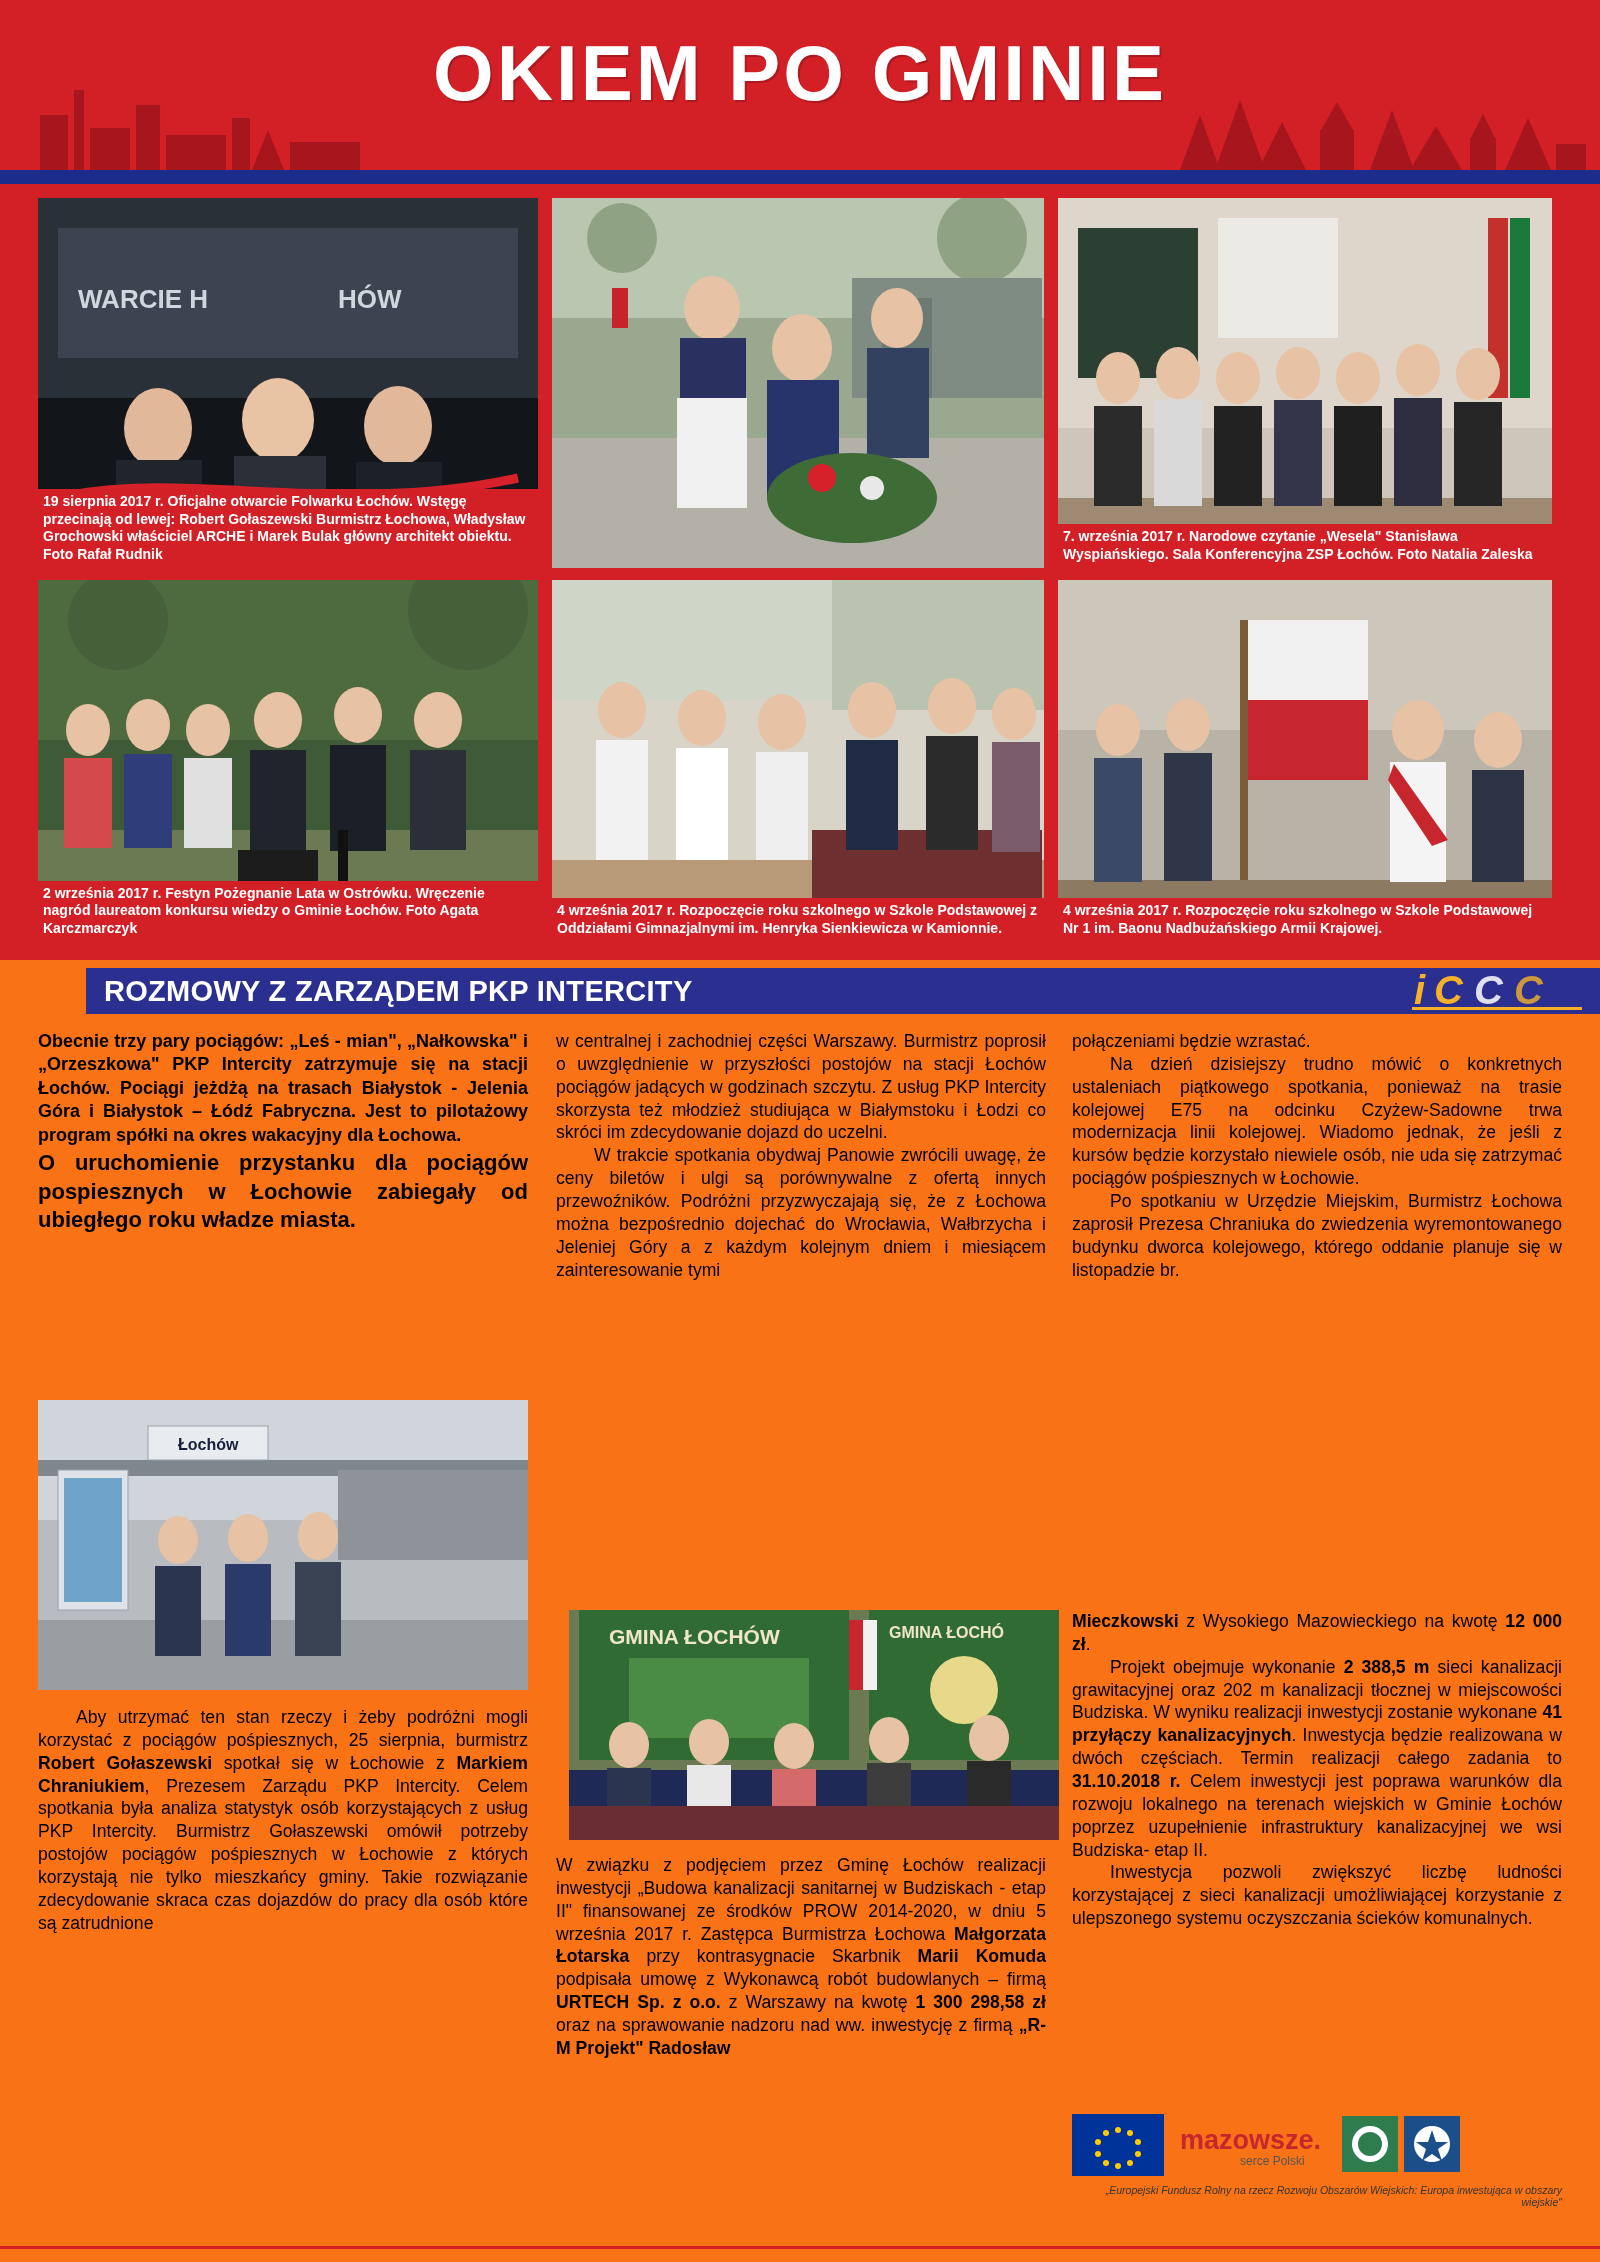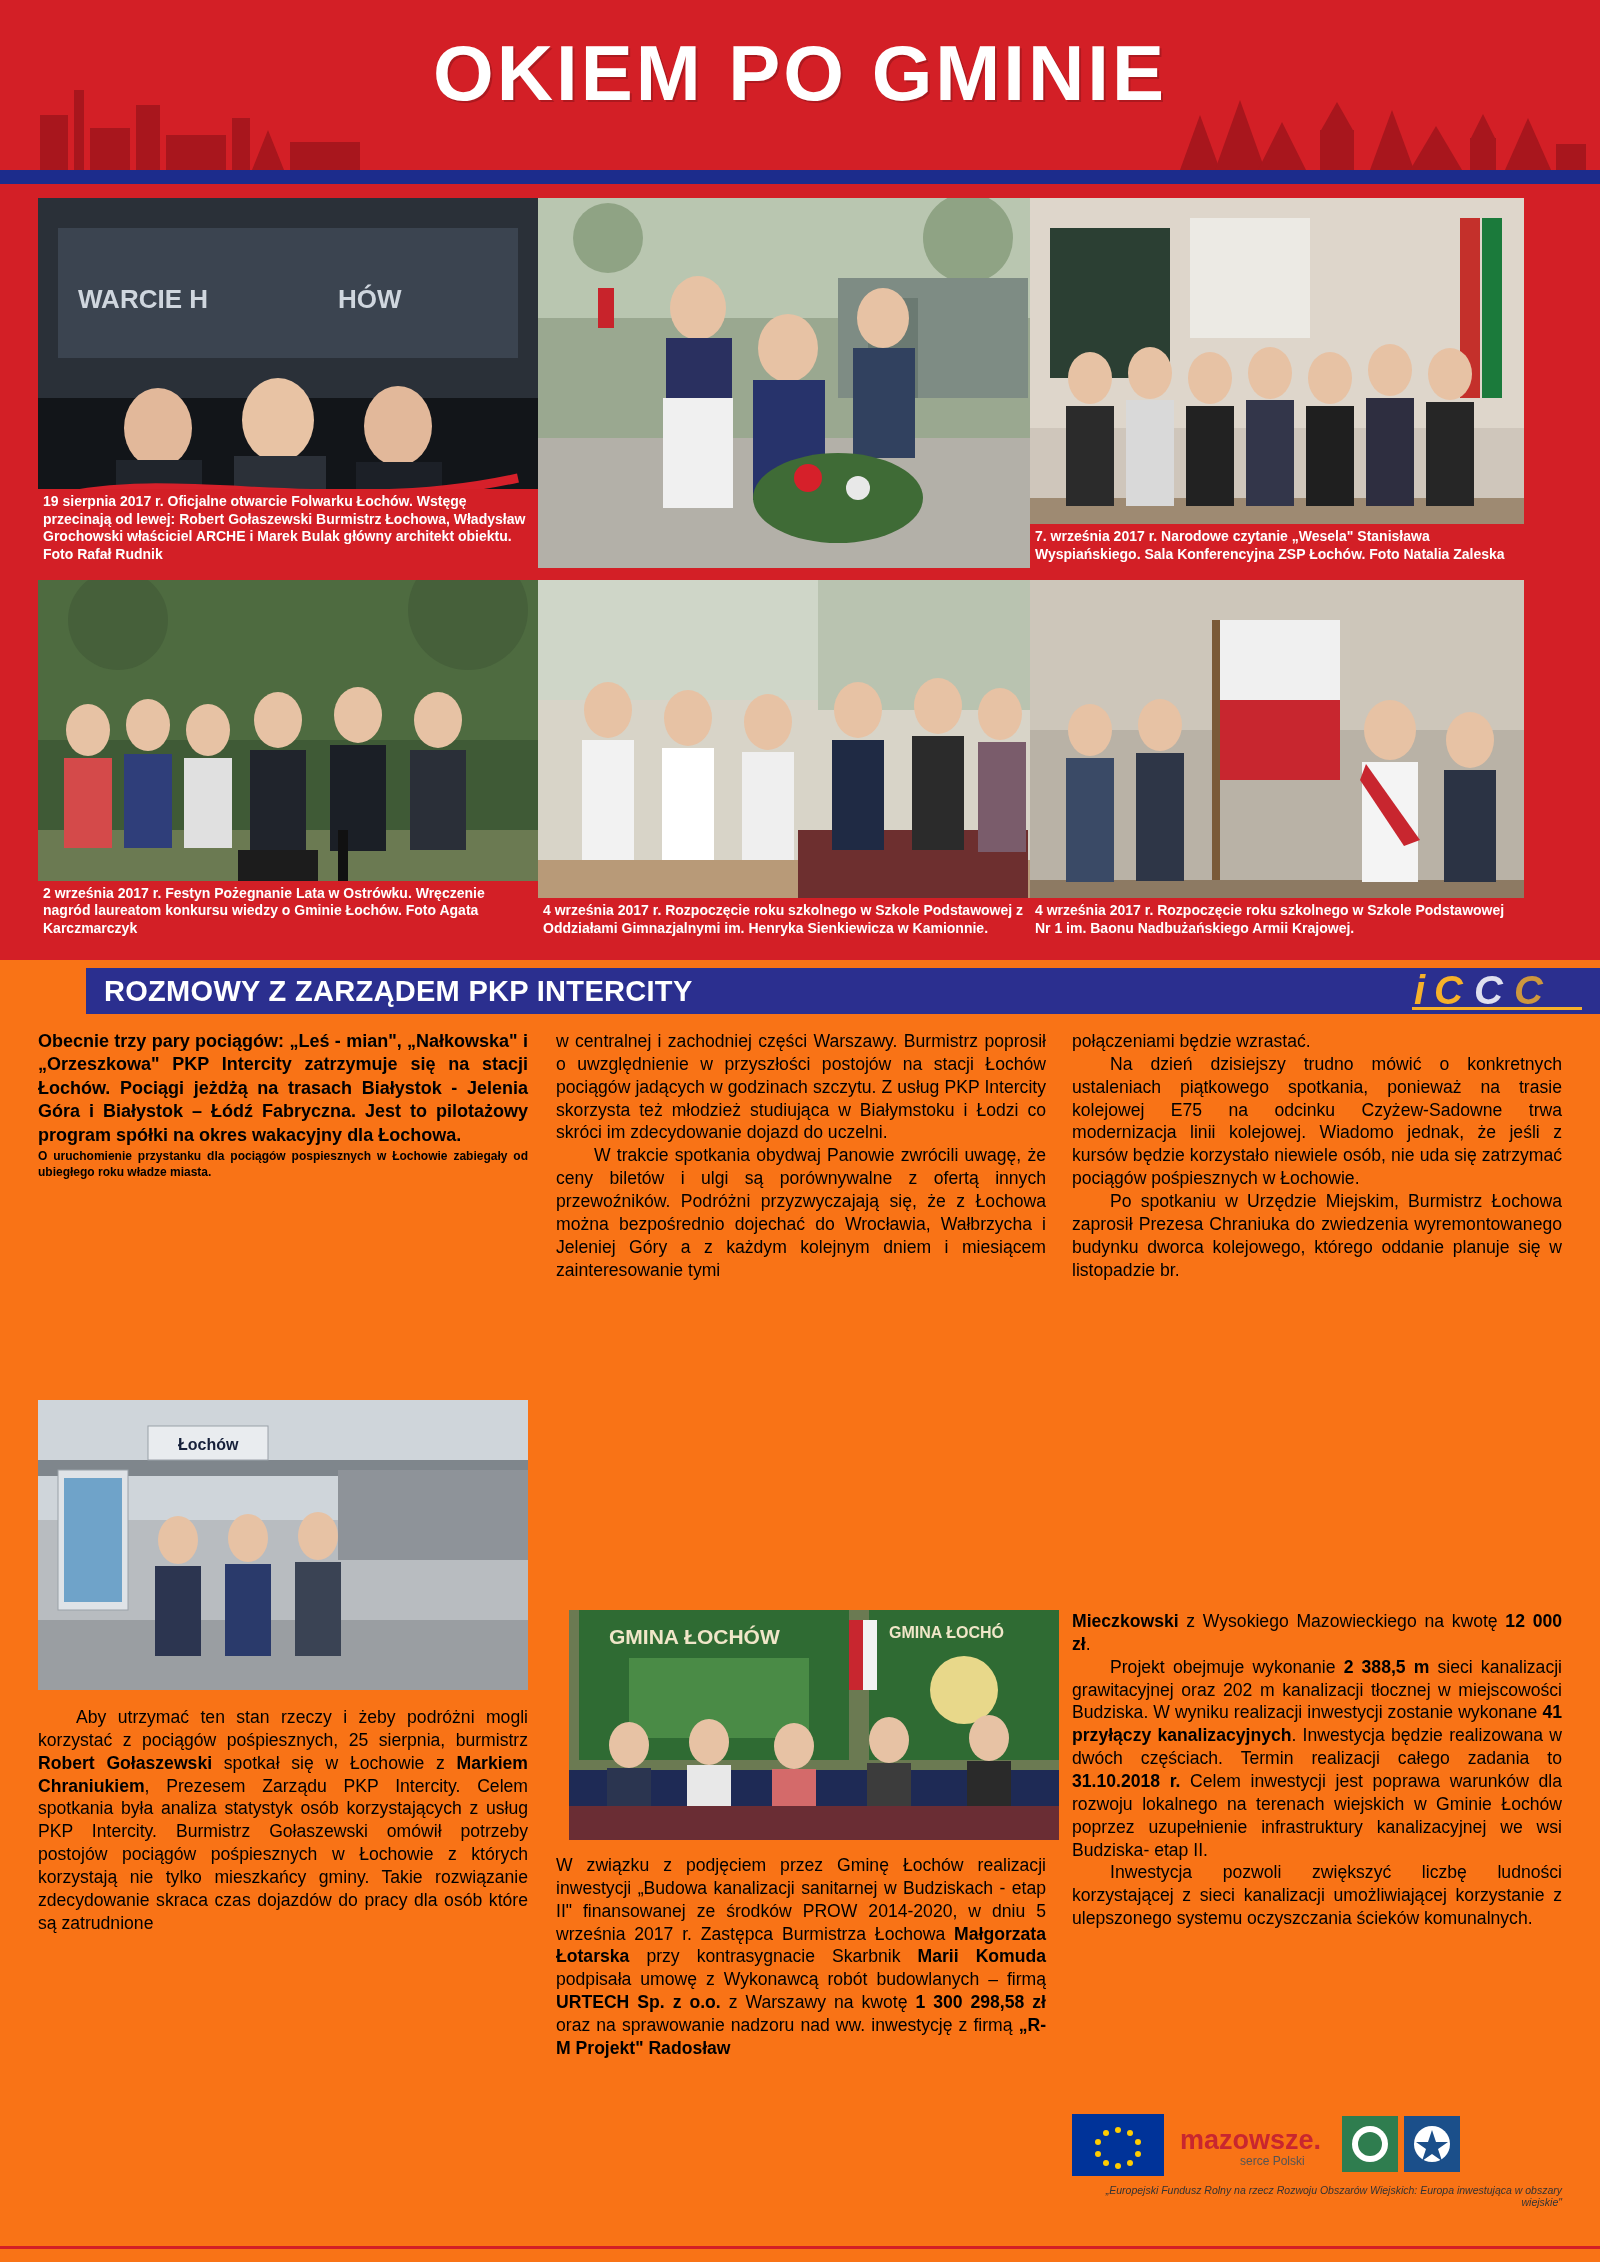--- a/index.html
+++ b/index.html
@@ -34,21 +34,21 @@
   .blue-bar-top {
     position:absolute; left:0; top:170px; width:1600px; height:14px; background:#1c2c8c;
   }
 
   
   .photo-zone {
     position:absolute; left:0; top:184px; width:1600px; height:776px;
     background:#d31f26;
     padding:14px 38px;
   }
-  .photo-row { display:flex; }
+  .photo-row { display:flex; gap:14px; }
   .photo-row + .photo-row { margin-top:12px; }
   .photo-card { position:relative; overflow:hidden; background:#888; }
   .photo-card .cap {
     position:absolute; left:0; right:0; bottom:0;
     background:#d31f26; color:#fff;
     font-size:14px; line-height:1.25; padding:4px 5px 5px 5px;
     font-weight:bold;
   }
   .ph { position:absolute; inset:0; }
 
@@ -276,21 +276,21 @@
         <text x="22" y="33" font-family="Liberation Sans, sans-serif" font-style="italic" font-weight="bold" font-size="40" fill="#f6b12a">C</text>
         <text x="62" y="33" font-family="Liberation Sans, sans-serif" font-style="italic" font-weight="bold" font-size="40" fill="#ffffff" opacity=".85">C</text>
         <text x="102" y="33" font-family="Liberation Sans, sans-serif" font-style="italic" font-weight="bold" font-size="40" fill="#f6b12a" opacity=".8">C</text>
         <rect x="0" y="36" width="170" height="3" fill="#f6b12a"></rect>
       </svg>
     </span>
   </div>
 
   <div style="position:absolute;left:38px;top:1030px;width:490px;" class="col">
     <p class="noind bold" style="font-size:18px;line-height:1.30;">Obecnie trzy pary pociągów: „Leś - mian", „Nałkowska" i „Orzeszkowa" PKP Intercity zatrzymuje się na stacji Łochów. Pociągi jeżdżą na trasach Białystok - Jelenia Góra i Białystok – Łódź Fabryczna. Jest to pilotażowy program spółki na okres wakacyjny dla Łochowa.</p>
-    <p class="noind bold" style="font-size:12px;line-height:1.30;margin-top:2px;">O uruchomienie przystanku dla pociągów pospiesznych w Łochowie zabiegały od ubiegłego roku władze miasta.</p>
+    <p class="noind bold" style="font-size:22px;line-height:1.30;margin-top:2px;">O uruchomienie przystanku dla pociągów pospiesznych w Łochowie zabiegały od ubiegłego roku władze miasta.</p>
   </div>
 
   <div style="position:absolute;left:38px;top:1400px;width:490px;height:290px;overflow:hidden;">
     <svg width="490" height="290" viewBox="0 0 490 290" preserveAspectRatio="none">
       <rect width="490" height="290" fill="#b8bcc0"></rect>
       <rect x="0" y="0" width="490" height="120" fill="#cfd5da"></rect>
       <rect x="0" y="60" width="490" height="16" fill="#7f868c"></rect>
       <rect x="110" y="26" width="120" height="34" fill="#e9ecef" stroke="#9aa1a8"></rect>
       <text x="140" y="50" font-size="16" font-family="Liberation Sans, sans-serif" fill="#16203a" font-weight="bold">Łochów</text>
       <rect x="20" y="70" width="70" height="140" fill="#dfe3e7" stroke="#9aa1a8"></rect>

